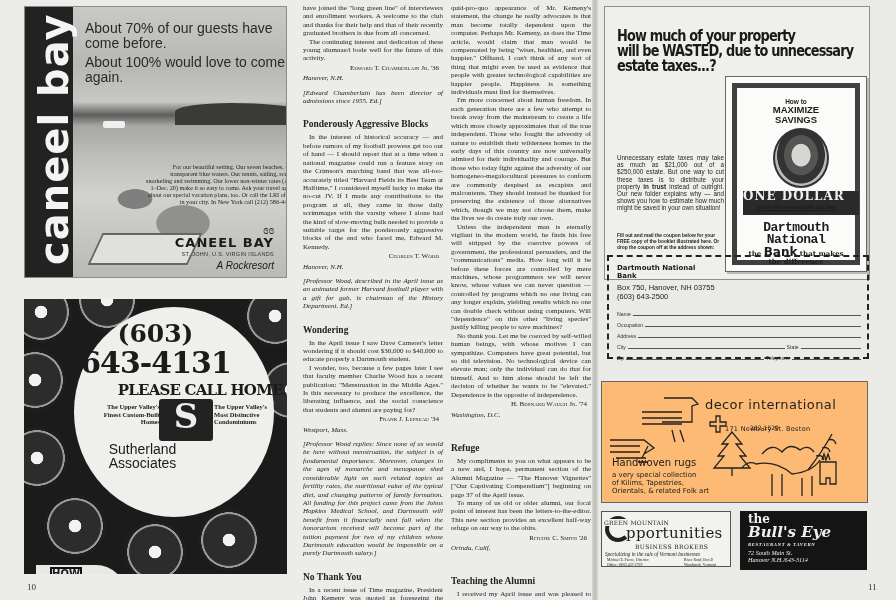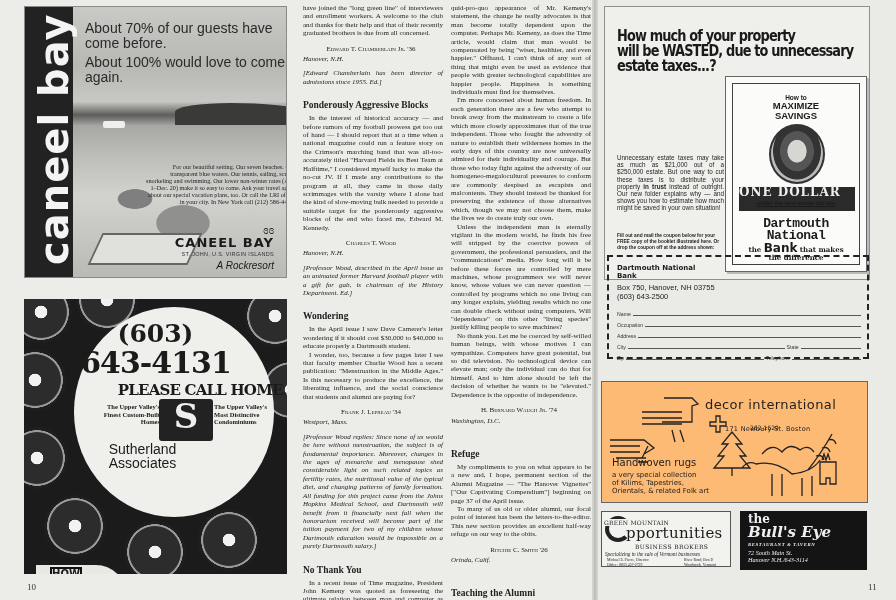--- a/index.html
+++ b/index.html
@@ -66,34 +66,34 @@
   .pagenum { position: absolute; font-family: "Liberation Serif", serif; font-size: 9px; color: #333; }
   .pagenum-left { left: 27px; top: 582px; }
   .pagenum-right { left: 868px; top: 582px; }
 
   
   .col { position: absolute; top: 4px; width: 140px; font-size: 7px; line-height: 8.4px; text-align: justify; color: #222; }
   .col-a { left: 303px; }
   .col-b { left: 451px; }
   .col p { text-indent: 6px; }
   .col .noindent { text-indent: 0; }
-  .col .sig { text-align: center; font-variant: small-caps; margin: 7px 4px 0 0; text-indent: 0; }
+  .col .sig { text-align: right; font-variant: small-caps; margin: 1px 4px 0 0; text-indent: 0; }
   .col .place { font-style: italic; text-indent: 0; margin-bottom: 6px; margin-top: 2px; }
   .col .editor { font-style: italic; text-indent: 0; margin-bottom: 14px; }
   .col h3 { font-size: 9.5px; line-height: 11px; font-weight: bold; margin: 8px 0 3px; text-indent: 0; }
   .col .sp { height: 10px; }
 
   
   .bank { position: absolute; left: 604px; top: 6px; width: 266px; height: 274px; background: #efefec; border: 1px solid #8e8e8c; }
   .bank-head { position: absolute; left: 12px; top: 22px; font-family: "DejaVu Sans", sans-serif; font-weight: bold; font-size: 15px; line-height: 15px; letter-spacing: -1px; color: #1a1a1a; transform: scaleX(.86); transform-origin: left top; white-space: nowrap; }
   .bank-body { position: absolute; left: 12px; top: 147px; width: 107px; font-family: "Liberation Sans", sans-serif; font-size: 6.3px; line-height: 7.2px; text-align: justify; color: #1f1f1f; }
   .bank-body b { font-weight: bold; }
   .bank-fine { position: absolute; left: 12px; top: 226px; width: 107px; font-family: "Liberation Sans", sans-serif; font-weight: bold; font-size: 4.8px; line-height: 5.8px; color: #1f1f1f; }
   .booklet { position: absolute; left: 120px; top: 69px; width: 142px; height: 196px; background: #fbfbf9; border: 1px solid #666; box-shadow: 2px 2px 0 #bbb; }
-  .booklet-inner { position: absolute; left: 6px; top: 6px; right: 6px; bottom: 6px; border: 1px solid #404040; }
+  .booklet-inner { position: absolute; left: 6px; top: 6px; right: 6px; bottom: 6px; border: 5px solid #404040; }
   .bk-how { position: absolute; top: 10px; width: 100%; text-align: center; font-family: "Liberation Sans", sans-serif; font-weight: bold; font-size: 6.5px; }
   .bk-max { position: absolute; top: 17px; width: 100%; text-align: center; font-family: "Liberation Sans", sans-serif; font-weight: bold; font-size: 9.5px; line-height: 10px; }
   .bk-portrait { position: absolute; left: 36px; top: 40px; width: 56px; height: 60px; border-radius: 50%; background: radial-gradient(ellipse at 50% 45%, #d6d6d3 0 25%, #555 27% 45%, #333 47% 64%, #bbb 66%); border: 2px solid #333; }
   .bk-bill { position: absolute; left: 6px; top: 103px; width: 116px; height: 24px; background: #2a2a2a; color: #eee; text-align: left; font-family: "DejaVu Serif", serif; font-weight: bold; font-size: 12px; line-height: 10px; letter-spacing: 1px; }
   .bk-under { position: absolute; top: 116px; width: 100%; text-align: center; font-family: "Liberation Sans", sans-serif; font-weight: bold; font-size: 5.8px; text-decoration: underline; }
   .bk-dn { position: absolute; top: 134px; width: 100%; text-align: center; font-family: Liberation Mono, monospace; font-weight: bold; font-size: 13px; line-height: 12px; letter-spacing: -.5px; }
   .bk-tag { position: absolute; top: 160px; width: 100%; text-align: center; font-family: "DejaVu Serif", serif; font-weight: bold; font-size: 7px; line-height: 8px; }
   .bk-tag .big { font-family: "DejaVu Sans", sans-serif; font-size: 12px; }
 
   .coupon { position: absolute; left: 607px; top: 255px; width: 262px; height: 104px; border: 2px dashed #222; background: transparent; }
@@ -180,20 +180,21 @@
     <div class="how-mark">HOW</div>
     <div class="how-title">HOME OWNERS WARRANTY</div>
     <div class="how-sub">Member of Home Owner's Warranty Council</div>
   </div>
 </div>
 
 <div class="pagenum pagenum-left">10</div>
 
 <div class="col col-a">
   <p class="noindent">have joined the "long green line" of interviewers and enrollment workers. A welcome to the club and thanks for their help and that of their recently graduated brothers is due from all concerned.</p>
+  <p>The continuing interest and dedication of these young alumnae/i bode well for the future of this activity.</p>
   <p class="sig">Edward T. Chamberlain Jr. '36</p>
   <p class="place">Hanover, N.H.</p>
   <p class="editor">[Edward Chamberlain has been director of admissions since 1955. Ed.]</p>
 
   <h3>Ponderously Aggressive Blocks</h3>
   <p>In the interest of historical accuracy — and before rumors of my football prowess get too out of hand — I should report that at a time when a national magazine could run a feature story on the Crimson's marching band that was all-too-accurately titled "Harvard Fields its Best Team at Halftime," I considered myself lucky to make the no-cut JV. If I made any contributions to the program at all, they came in those daily scrimmages with the varsity where I alone had the kind of slow-moving bulk needed to provide a suitable target for the ponderously aggressive blocks of the end who faced me, Edward M. Kennedy.</p>
   <p class="sig">Charles T. Wood</p>
   <p class="place">Hanover, N.H.</p>
   <p class="editor">[Professor Wood, described in the April issue as an animated former Harvard football player with a gift for gab, is chairman of the History Department. Ed.]</p>
 

